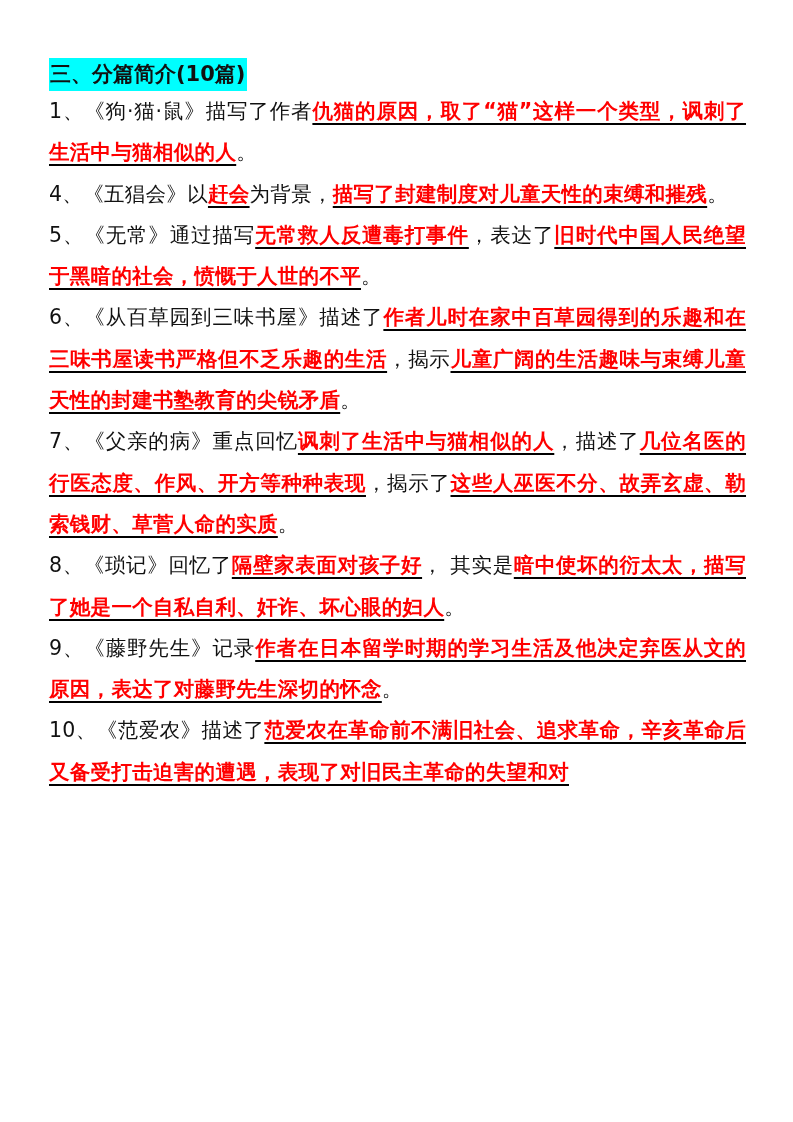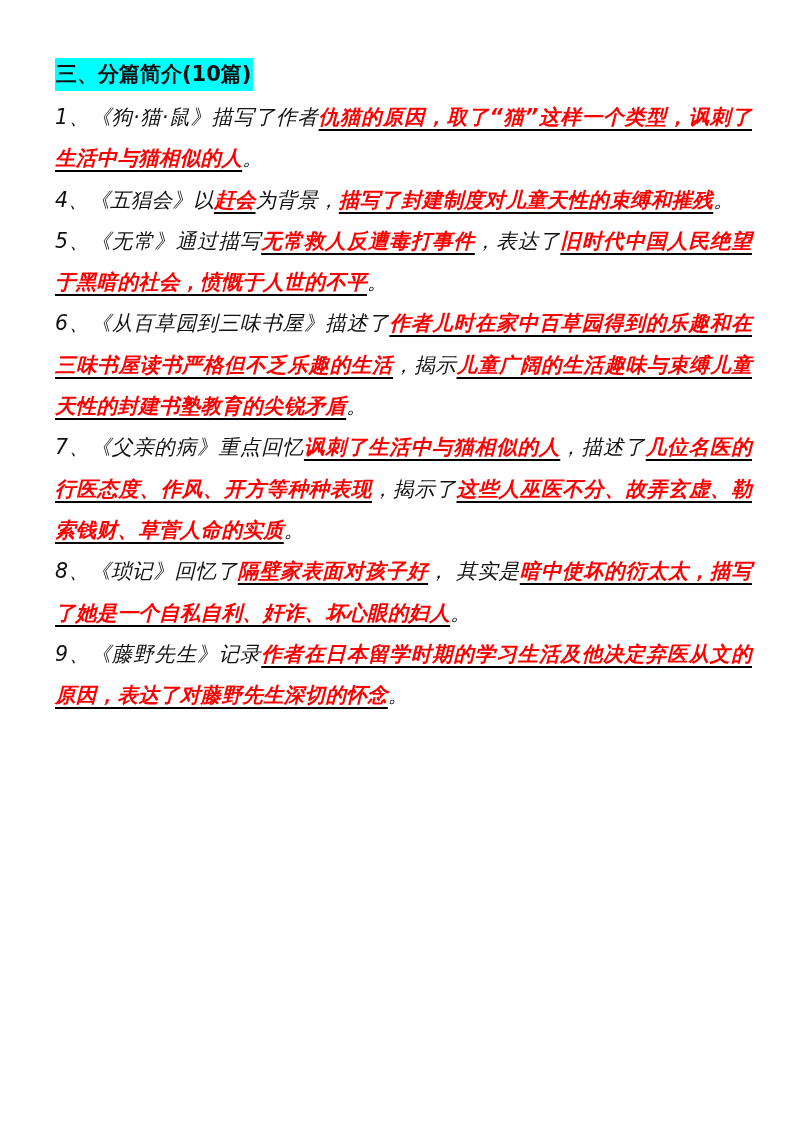--- a/index.html
+++ b/index.html
@@ -10,38 +10,36 @@
   body {
     width: 793px;
     height: 1122px;
     position: relative;
     overflow: hidden;
     font-family: "DejaVu Sans", "Liberation Sans", sans-serif;
     color: #111111;
   }
   .page {
     position: absolute;
-    left: 55px;
+    left: 49px;
     top: 58px;
     width: 697px;
   }
   .heading {
     display: inline-block;
     background: #00ffff;
     font-weight: bold;
     font-size: 21px;
     line-height: 33px;
     height: 33px;
     padding: 0 2px 0 1px;
     letter-spacing: 0px;
     margin-bottom: 0px;
   }
   .items {
-    margin-top: 6px;
-    font-style: italic;
   }
   .item {
     font-size: 20.5px;
     line-height: 41.3px;
     text-align: justify;
     text-align-last: left;
     letter-spacing: 0.3px;
   }
   .plain {
     color: #111111;
@@ -86,14 +84,17 @@
     </p>
 
     <p class="item" style="margin:0">
       <span class="plain">8、《琐记》回忆了</span><span class="hl">隔壁家表面对孩子好</span><span class="plain">， 其实是</span><span class="hl">暗中使坏的衍太太，描写了她是一个自私自利、奸诈、坏心眼的妇人</span><span class="plain">。</span>
     </p>
 
     <p class="item" style="margin:0">
       <span class="plain">9、《藤野先生》记录</span><span class="hl">作者在日本留学时期的学习生活及他决定弃医从文的原因，表达了对藤野先生深切的怀念</span><span class="plain">。</span>
     </p>
 
+    <p class="item" style="margin:0">
+      <span class="plain">10、《范爱农》描述了</span><span class="hl">范爱农在革命前不满旧社会、追求革命，辛亥革命后又备受打击迫害的遭遇，表现了对旧民主革命的失望和对</span>
+    </p>
   </div>
 </div>
 
 </body></html>

